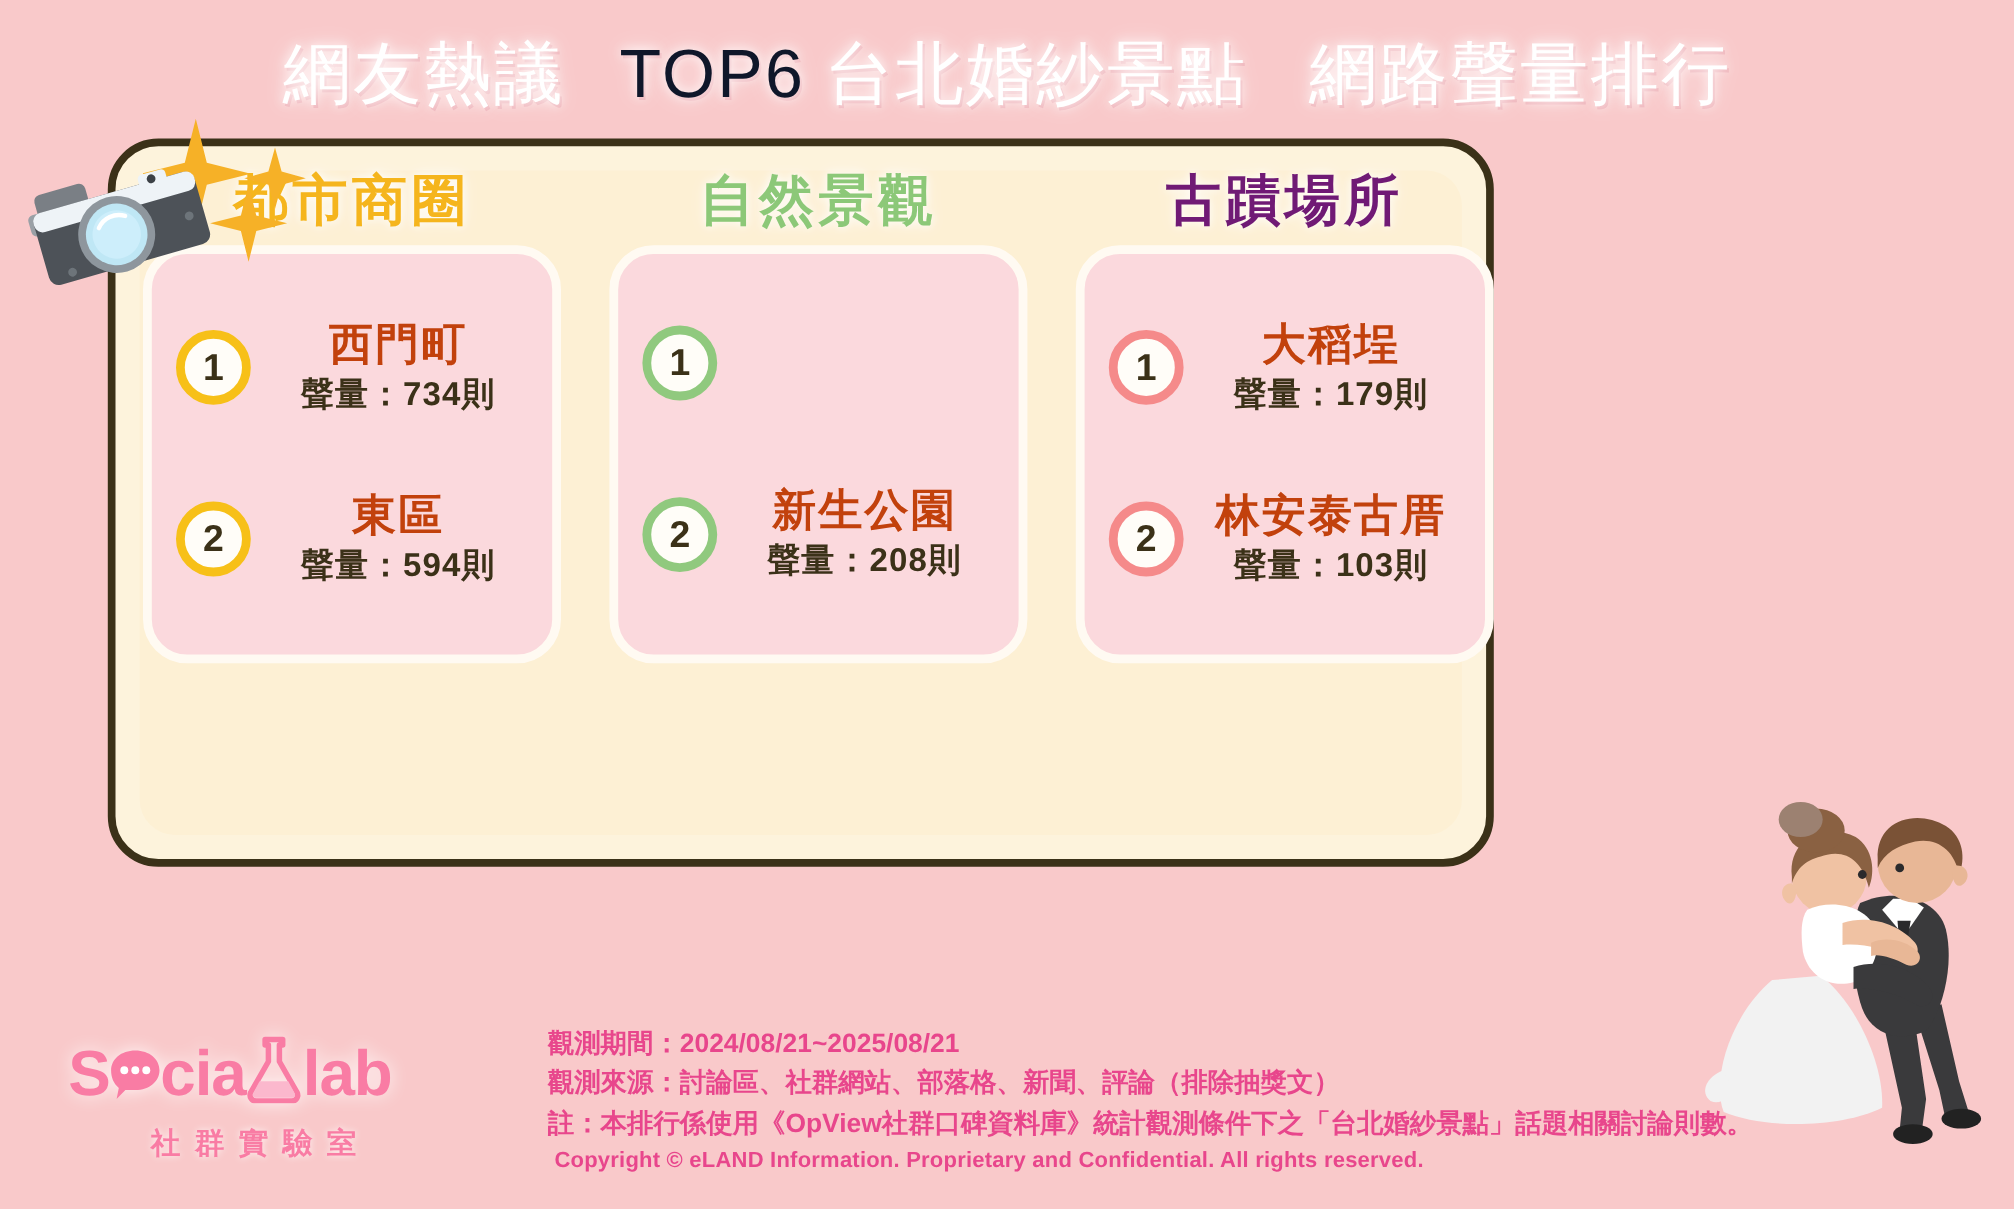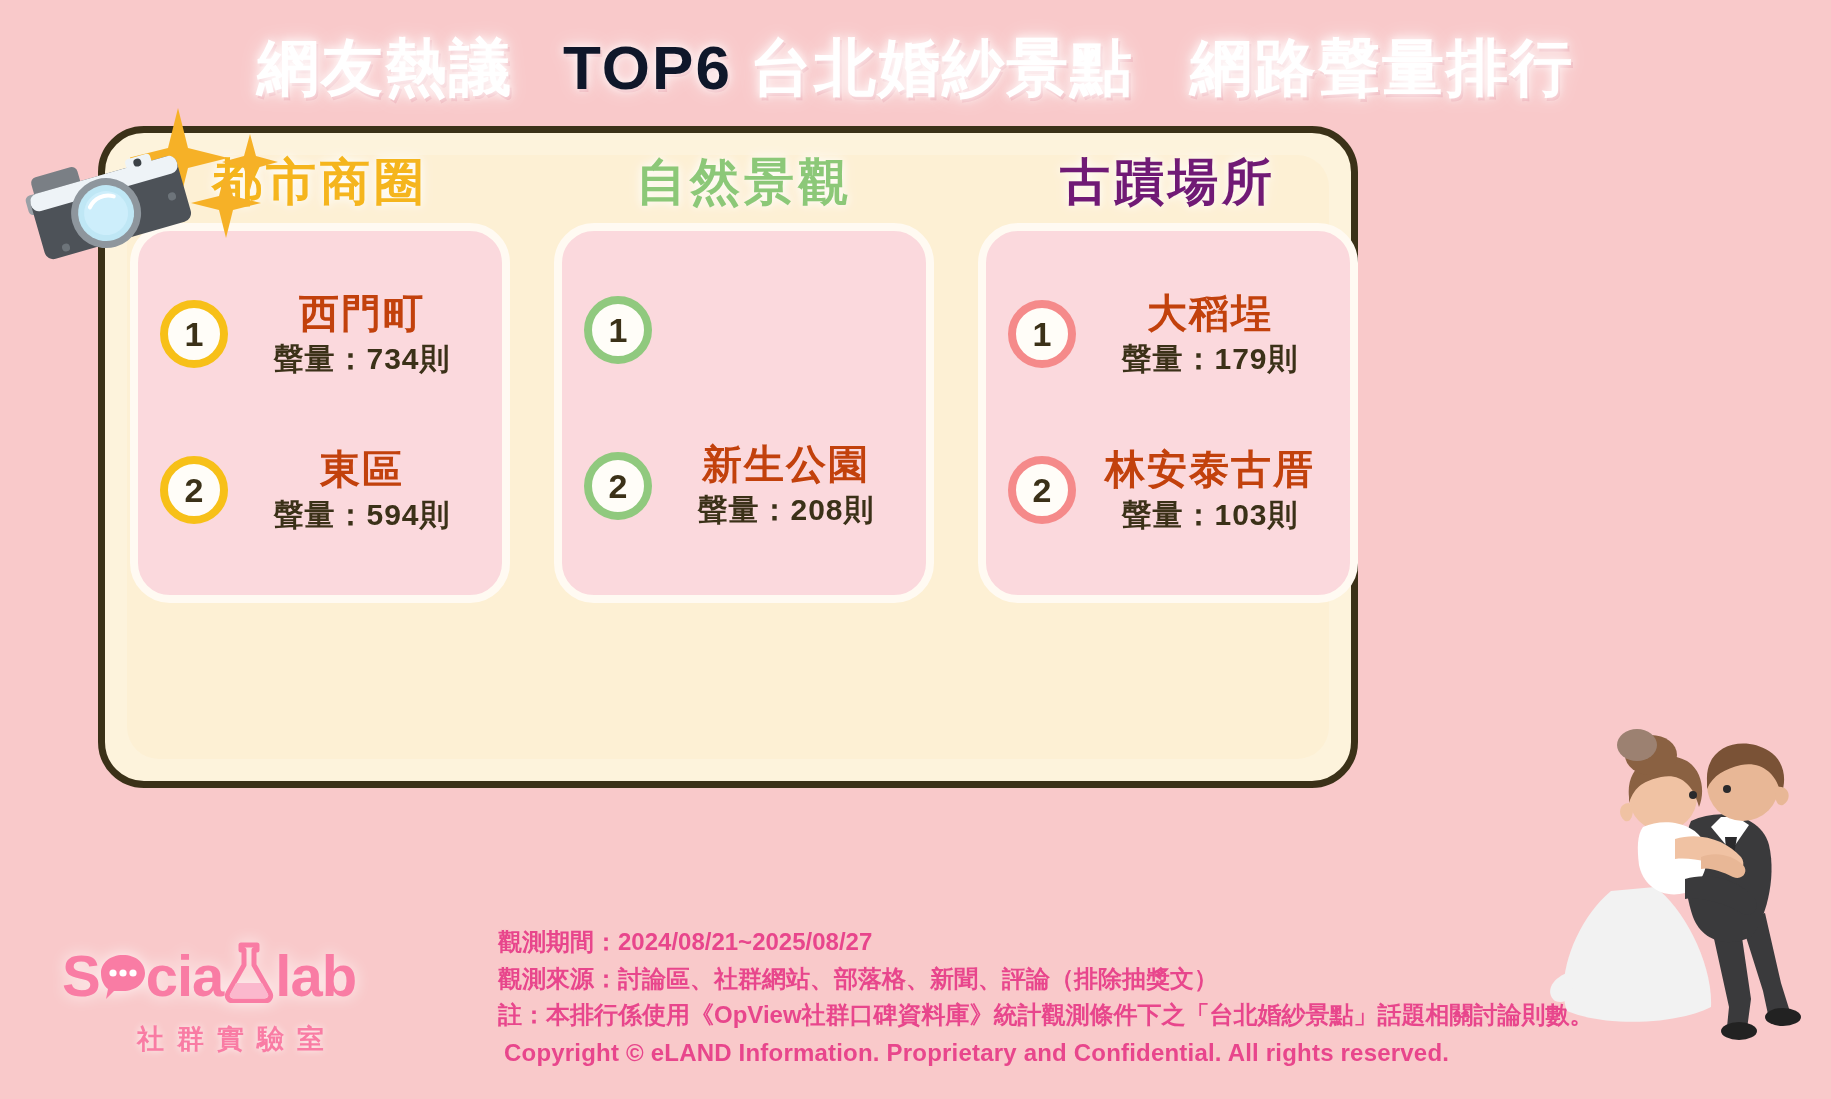--- a/index.html
+++ b/index.html
@@ -34,21 +34,21 @@
     height: 100px;
     display: flex;
     align-items: center;
     justify-content: center;
     gap: 0;
     z-index: 40;
     pointer-events: none;
   }
   .title-seg {
     font-size: 62px;
-    font-weight: bold;
+    font-weight: normal;
     letter-spacing: 2px;
     line-height: 1;
     white-space: nowrap;
     text-shadow:
        0 0 10px rgba(255,255,255,.95),
        0 0 20px rgba(255,255,255,.75),
        2px 3px 0 rgba(214,120,140,.30);
   }
   .title-white { color: #ffffff; }
   .title-pink  { color: #0f172a; margin-left: 32px; }
@@ -235,21 +235,21 @@
   }
   .fn-line {
     font-size: 24px;
     font-weight: bold;
     color: #e8468c;
     line-height: 1.52;
     letter-spacing: 0px;
     white-space: nowrap;
   }
   .fn-copy {
-    font-size: 24px;
+    font-size: 20px;
     font-weight: bold;
     color: #e8468c;
     line-height: 1.55;
     letter-spacing: .2px;
     padding-left: 6px;
     white-space: nowrap;
   }
 </style>
 </head>
 <body>
@@ -400,19 +400,19 @@
       <svg width="52" height="62" viewBox="0 0 52 62" style="margin:0 0 2px 0">
         <path d="M18 4 L34 4 L34 9 L31 9 L31 24 L47 52 C49 56 46 60 42 60 L10 60 C6 60 3 56 5 52 L21 24 L21 9 L18 9 Z" fill="none" stroke="#f97ca4" stroke-width="5" stroke-linejoin="round"></path>
         <path d="M13 42 L39 42 L45 53 C46 56 44 57 42 57 L10 57 C8 57 6 56 7 53 Z" fill="#fbb8cd"></path>
       </svg>
       <span class="logo-txt">lab</span>
     </div>
     <div id="logo-sub">社群實驗室</div>
   </div>
 
   <div id="footnotes">
-    <div class="fn-line">觀測期間：2024/08/21~2025/08/27</div>
+    <div class="fn-line">觀測期間：2024/08/21~2025/08/21</div>
     <div class="fn-line">觀測來源：討論區、社群網站、部落格、新聞、評論（排除抽獎文）</div>
     <div class="fn-line">註：本排行係使用《OpView社群口碑資料庫》統計觀測條件下之「台北婚紗景點」話題相關討論則數。</div>
     <div class="fn-copy">Copyright © eLAND Information. Proprietary and Confidential. All rights reserved.</div>
   </div>
 
 </div>
 
 </body></html>

